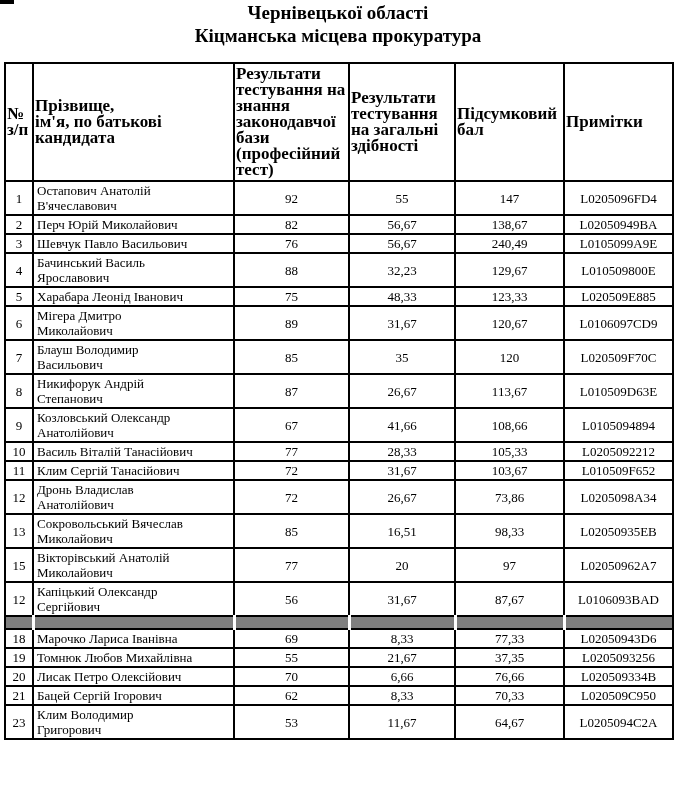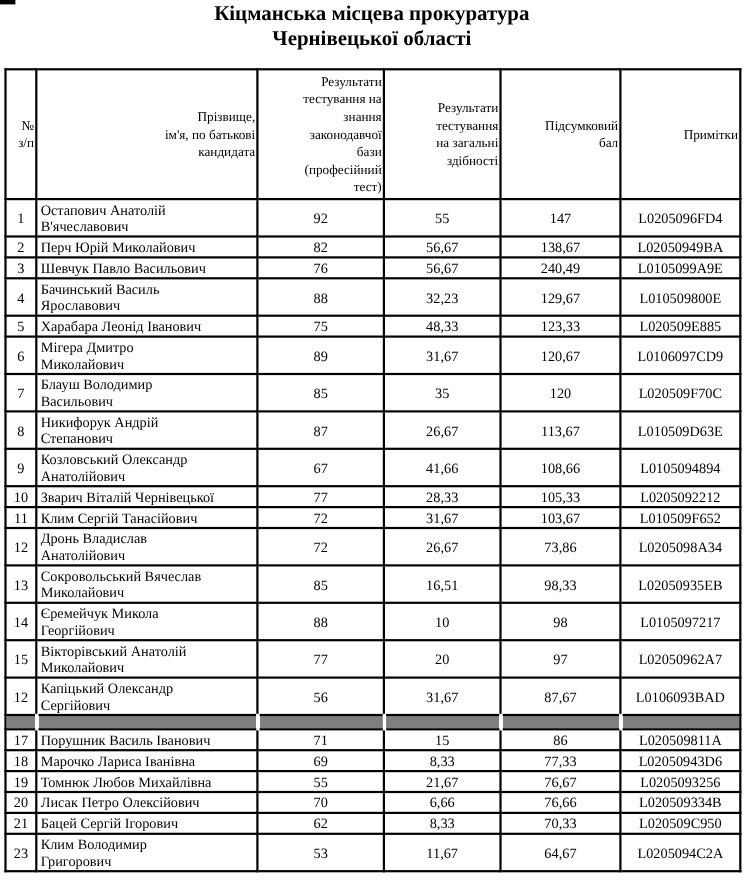--- a/index.html
+++ b/index.html
@@ -31,24 +31,24 @@
     top: 62px;
     width: 668px;
     border-collapse: collapse;
     table-layout: fixed;
   }
   th, td {
     border: 2px solid #000000;
     overflow: hidden;
   }
   th {
-    font-weight: normal;
-    font-size: 12px;
+    font-weight: bold;
+    font-size: 17px;
     line-height: 16px;
-    text-align: right;
+    text-align: left;
     vertical-align: middle;
     white-space: pre-line;
     padding: 2px 1px;
   }
   td {
     font-size: 13px;
     line-height: 15px;
     vertical-align: middle;
     padding: 1px 3px;
   }
@@ -68,22 +68,22 @@
   td.sep-cell:last-child { border-right: 2px solid #000000; }
 </style>
 </head>
 <body>
 
 <div class="page">
 
   <div class="scan-artifact"></div>
 
   <div class="title-block">
+    <div>Чернівецької області</div>
     <div>Кіцманська місцева прокуратура</div>
-    <div>Чернівецької області</div>
   </div>
 
   <table class="results">
     <colgroup>
       <col style="width:28px">
       <col style="width:201px">
       <col style="width:115px">
       <col style="width:106px">
       <col style="width:109px">
       <col style="width:109px">
@@ -185,21 +185,21 @@
           <td class="c-num">9</td>
           <td class="c-name">Козловський Олександр
 Анатолійович</td>
           <td class="c-center">67</td>
           <td class="c-center">41,66</td>
           <td class="c-center">108,66</td>
           <td class="c-center">L0105094894</td>
         </tr>
         <tr>
           <td class="c-num">10</td>
-          <td class="c-name">Зварич Віталій Чернівецької</td>
+          <td class="c-name">Василь Віталій Танасійович</td>
           <td class="c-center">77</td>
           <td class="c-center">28,33</td>
           <td class="c-center">105,33</td>
           <td class="c-center">L0205092212</td>
         </tr>
         <tr>
           <td class="c-num">11</td>
           <td class="c-name">Клим Сергій Танасійович</td>
           <td class="c-center">72</td>
           <td class="c-center">31,67</td>
@@ -218,29 +218,20 @@
         <tr>
           <td class="c-num">13</td>
           <td class="c-name">Сокровольський Вячеслав
 Миколайович</td>
           <td class="c-center">85</td>
           <td class="c-center">16,51</td>
           <td class="c-center">98,33</td>
           <td class="c-center">L02050935EB</td>
         </tr>
         <tr>
-          <td class="c-num">14</td>
-          <td class="c-name">Єремейчук Микола
-Георгійович</td>
-          <td class="c-center">88</td>
-          <td class="c-center">10</td>
-          <td class="c-center">98</td>
-          <td class="c-center">L0105097217</td>
-        </tr>
-        <tr>
           <td class="c-num">15</td>
           <td class="c-name">Вікторівський Анатолій
 Миколайович</td>
           <td class="c-center">77</td>
           <td class="c-center">20</td>
           <td class="c-center">97</td>
           <td class="c-center">L02050962A7</td>
         </tr>
         <tr>
           <td class="c-num">12</td>
@@ -253,41 +244,33 @@
         </tr>
         <tr class="sep-row">
           <td class="sep-cell"></td>
           <td class="sep-cell"></td>
           <td class="sep-cell"></td>
           <td class="sep-cell"></td>
           <td class="sep-cell"></td>
           <td class="sep-cell"></td>
         </tr>
         <tr>
-          <td class="c-num">17</td>
-          <td class="c-name">Порушник Василь Іванович</td>
-          <td class="c-center">71</td>
-          <td class="c-center">15</td>
-          <td class="c-center">86</td>
-          <td class="c-center">L020509811A</td>
-        </tr>
-        <tr>
           <td class="c-num">18</td>
           <td class="c-name">Марочко Лариса Іванівна</td>
           <td class="c-center">69</td>
           <td class="c-center">8,33</td>
           <td class="c-center">77,33</td>
           <td class="c-center">L02050943D6</td>
         </tr>
         <tr>
           <td class="c-num">19</td>
           <td class="c-name">Томнюк Любов Михайлівна</td>
           <td class="c-center">55</td>
           <td class="c-center">21,67</td>
-          <td class="c-center">76,67</td>
+          <td class="c-center">37,35</td>
           <td class="c-center">L0205093256</td>
         </tr>
         <tr>
           <td class="c-num">20</td>
           <td class="c-name">Лисак Петро Олексійович</td>
           <td class="c-center">70</td>
           <td class="c-center">6,66</td>
           <td class="c-center">76,66</td>
           <td class="c-center">L020509334B</td>
         </tr>

